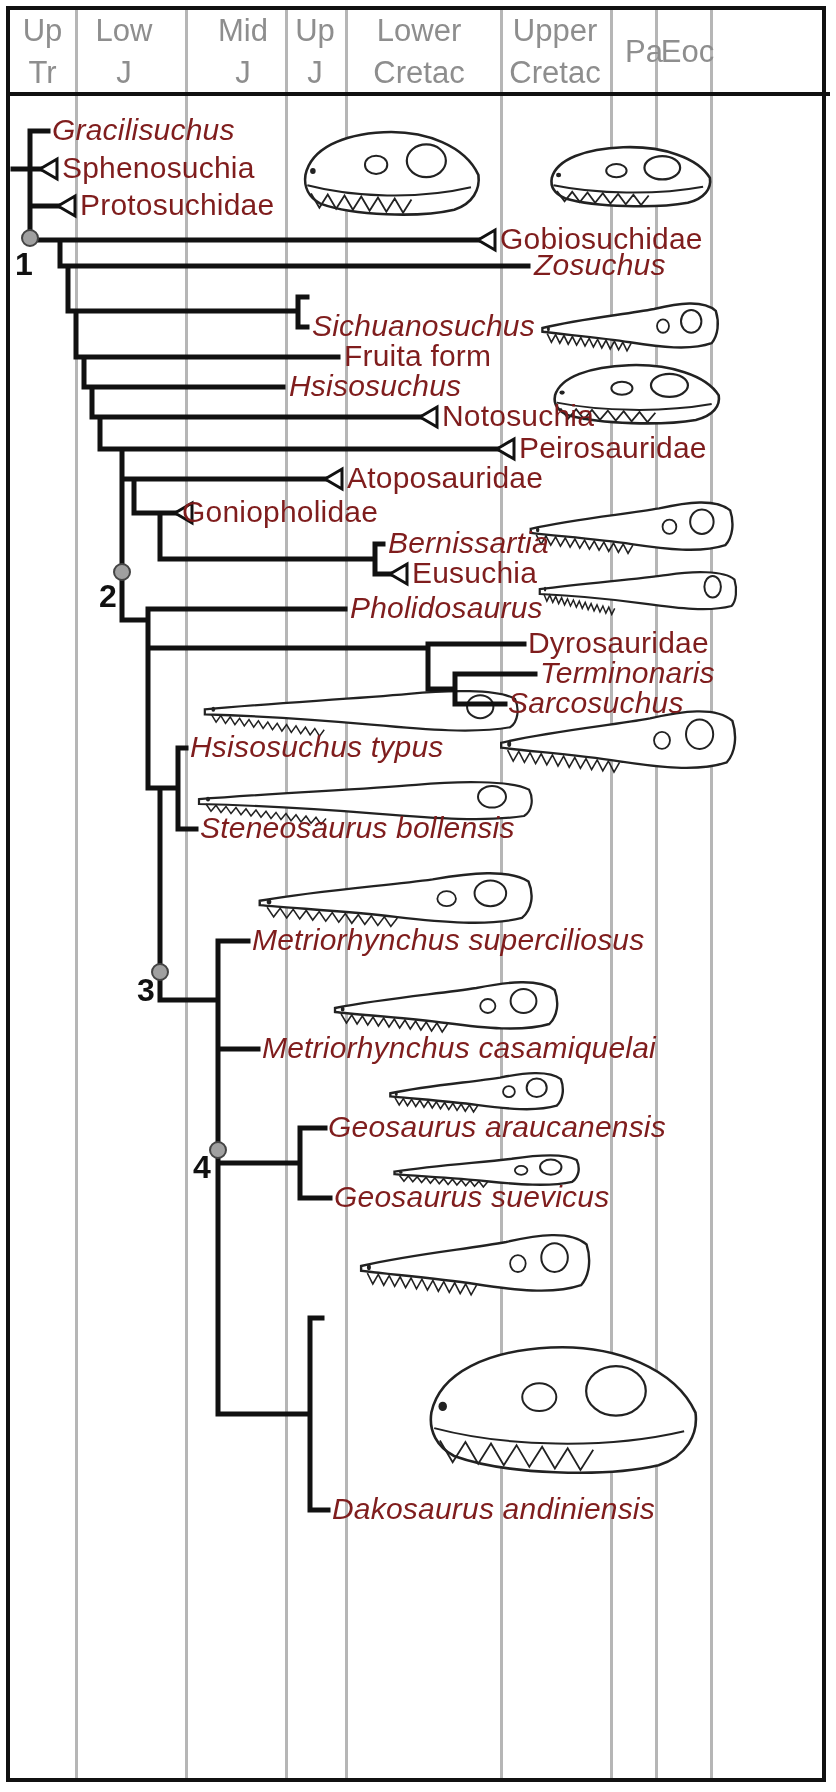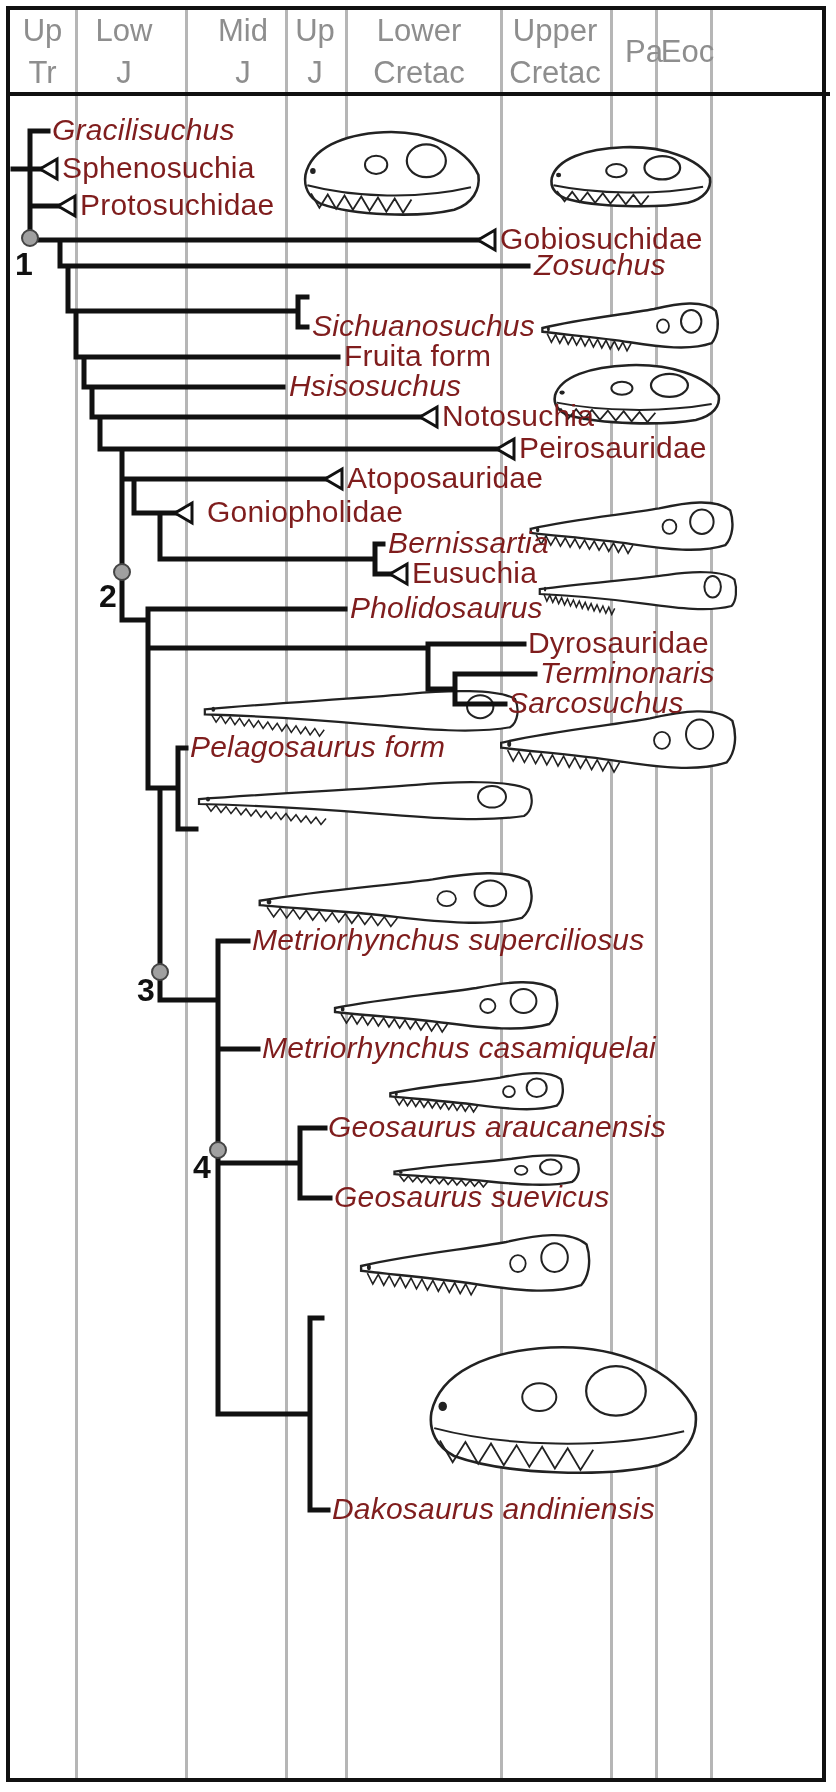--- a/index.html
+++ b/index.html
@@ -135,28 +135,29 @@
   <div class="taxon" style="left:62px;top:169px">Sphenosuchia</div>
   <div class="taxon" style="left:80px;top:206px">Protosuchidae</div>
   <div class="taxon" style="left:500px;top:240px">Gobiosuchidae</div>
   <div class="taxon it" style="left:534px;top:266px">Zosuchus</div>
   <div class="taxon it" style="left:312px;top:327px">Sichuanosuchus</div>
   <div class="taxon" style="left:344px;top:357px">Fruita form</div>
   <div class="taxon it" style="left:289px;top:387px">Hsisosuchus</div>
   <div class="taxon" style="left:442px;top:417px">Notosuchia</div>
   <div class="taxon" style="left:519px;top:449px">Peirosauridae</div>
   <div class="taxon" style="left:347px;top:479px">Atoposauridae</div>
-  <div class="taxon" style="left:207px;top:513px">Goniopholidae</div>
+  <div class="taxon" style="left:182px;top:513px">Goniopholidae</div>
   <div class="taxon it" style="left:388px;top:544px">Bernissartia</div>
   <div class="taxon" style="left:412px;top:574px">Eusuchia</div>
   <div class="taxon it" style="left:350px;top:609px">Pholidosaurus</div>
   <div class="taxon" style="left:528px;top:644px">Dyrosauridae</div>
   <div class="taxon it" style="left:540px;top:674px">Terminonaris</div>
   <div class="taxon it" style="left:508px;top:704px">Sarcosuchus</div>
-  <div class="taxon it" style="left:190px;top:748px">Pelagosaurus form</div>
+  <div class="taxon it" style="left:190px;top:748px">Hsisosuchus typus</div>
+  <div class="taxon it" style="left:200px;top:829px">Steneosaurus bollensis</div>
   <div class="taxon it" style="left:252px;top:941px">Metriorhynchus superciliosus</div>
   <div class="taxon it" style="left:262px;top:1049px">Metriorhynchus casamiquelai</div>
   <div class="taxon it" style="left:328px;top:1128px">Geosaurus araucanensis</div>
   <div class="taxon it" style="left:334px;top:1198px">Geosaurus suevicus</div>
   <div class="taxon it" style="left:332px;top:1510px">Dakosaurus andiniensis</div>
 
   <div class="nodelbl" style="left:24px;top:264px">1</div>
   <div class="nodelbl" style="left:108px;top:596px">2</div>
   <div class="nodelbl" style="left:146px;top:990px">3</div>
   <div class="nodelbl" style="left:202px;top:1167px">4</div>

